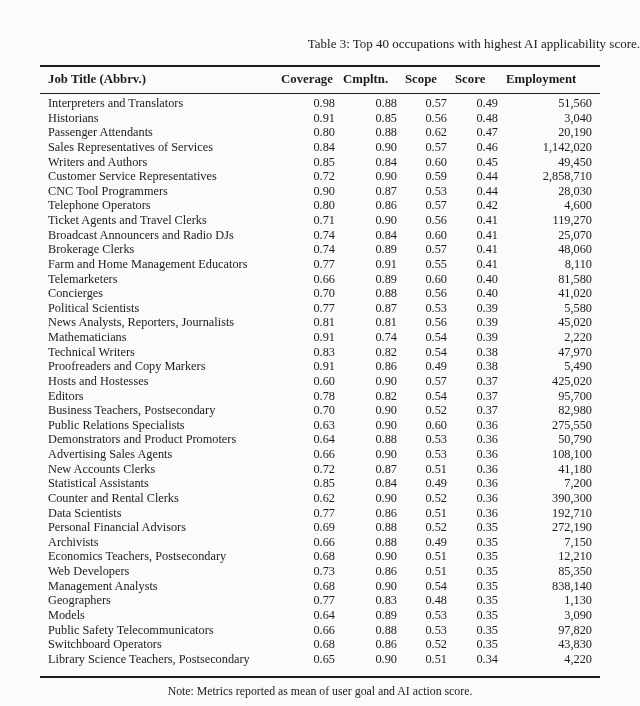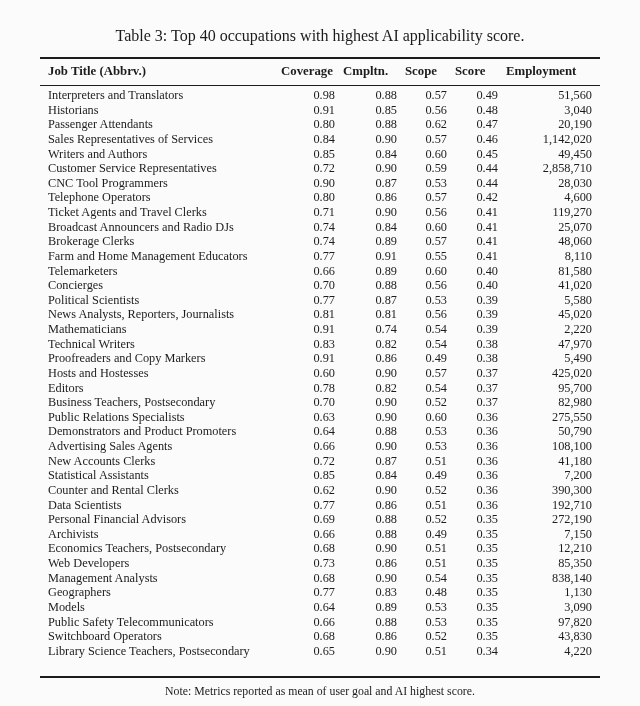--- a/index.html
+++ b/index.html
@@ -11,24 +11,24 @@
     height: 706px;
     background: #fbfbfb;
     font-family: "Liberation Serif", serif;
     color: #1c1c1c;
     -webkit-font-smoothing: antialiased;
   }
   .page {
     padding-top: 20px;
   }
   .caption {
-    text-align: center;
-    font-size: 16px;
+    text-align: right;
+    font-size: 13px;
     line-height: 16px;
-    margin: 8px 0 13px 0;
+    margin: 16px 0 13px 0;
     color: #1b1b1b;
   }
   table.paper-table {
     width: 560px;
     margin: 0 auto;
     border-collapse: collapse;
     table-layout: fixed;
     font-size: 12.3px;
     border-bottom: 2px solid #1c1c1c;
   }
@@ -61,21 +61,21 @@
   }
   tbody td.job {
     text-align: left;
     padding: 0 0 0 8px;
     font-family: Liberation Serif, serif;
   }
   tbody tr:first-child td {
     padding-top: 2px;
   }
   tbody tr:last-child td {
-    padding-bottom: 18px;
+    padding-bottom: 10px;
   }
   .note {
     width: 560px;
     margin: 6px auto 0 auto;
     text-align: center;
     font-size: 11.8px;
     line-height: 14px;
     color: #1b1b1b;
   }
   .note .note-label {
@@ -417,16 +417,16 @@
       <td>0.65</td>
       <td>0.90</td>
       <td>0.51</td>
       <td>0.34</td>
       <td>4,220</td>
     </tr>
       </tbody>
   </table>
 
   <div class="note">
-    <span class="note-label">Note:</span><span> Metrics reported as mean of user goal and AI highest score.</span>
+    <span class="note-label">Note:</span><span> Metrics reported as mean of user goal and AI action score.</span>
   </div>
 
 </div>
 
 </body></html>

